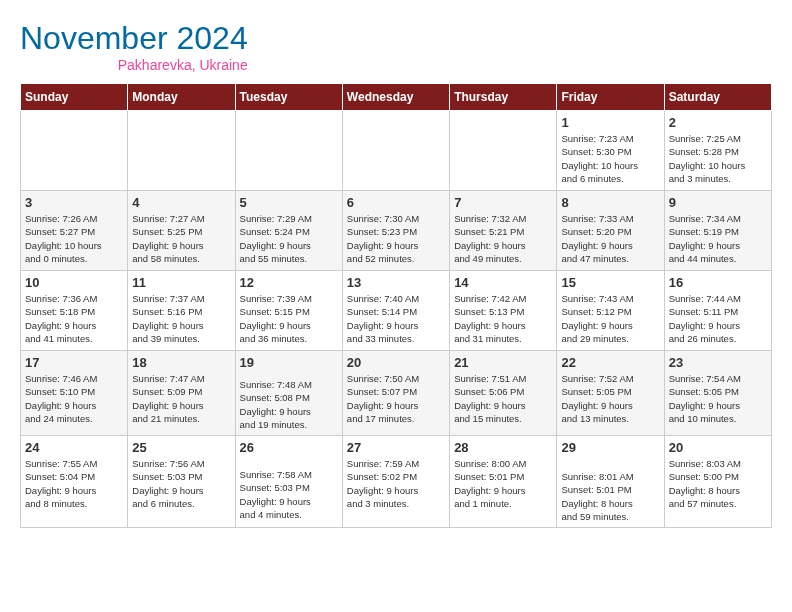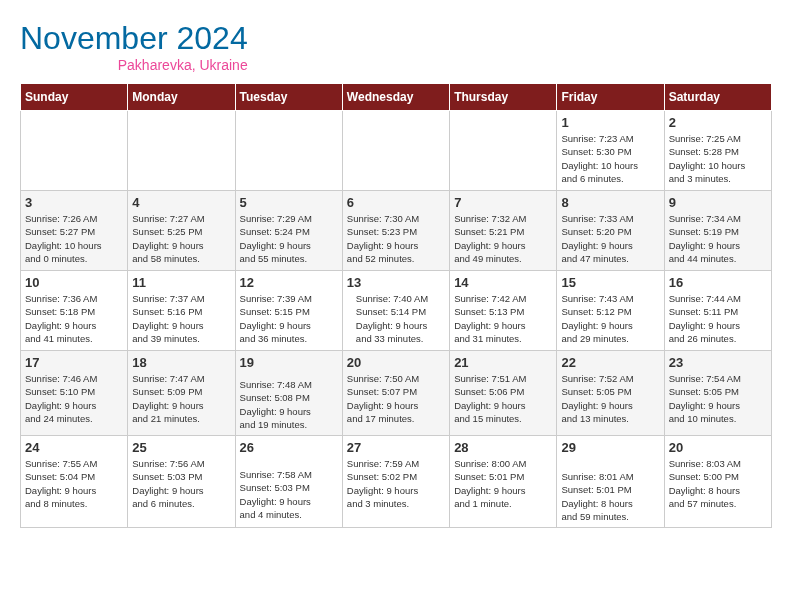--- a/index.html
+++ b/index.html
@@ -200,21 +200,21 @@
         </td>
         <td>
           <span class="day-num">12</span>
           <div class="day-info" style="white-space: pre-line;">Sunrise: 7:39 AM
 Sunset: 5:15 PM
 Daylight: 9 hours
 and 36 minutes.</div>
         </td>
         <td>
           <span class="day-num">13</span>
-          <div class="day-info" style="white-space: pre-line; margin-left: 9px;">Sunrise: 7:40 AM
+          <div class="day-info" style="white-space: pre-line;">Sunrise: 7:40 AM
 Sunset: 5:14 PM
 Daylight: 9 hours
 and 33 minutes.</div>
         </td>
         <td>
           <span class="day-num">14</span>
           <div class="day-info" style="white-space: pre-line;">Sunrise: 7:42 AM
 Sunset: 5:13 PM
 Daylight: 9 hours
 and 31 minutes.</div>

